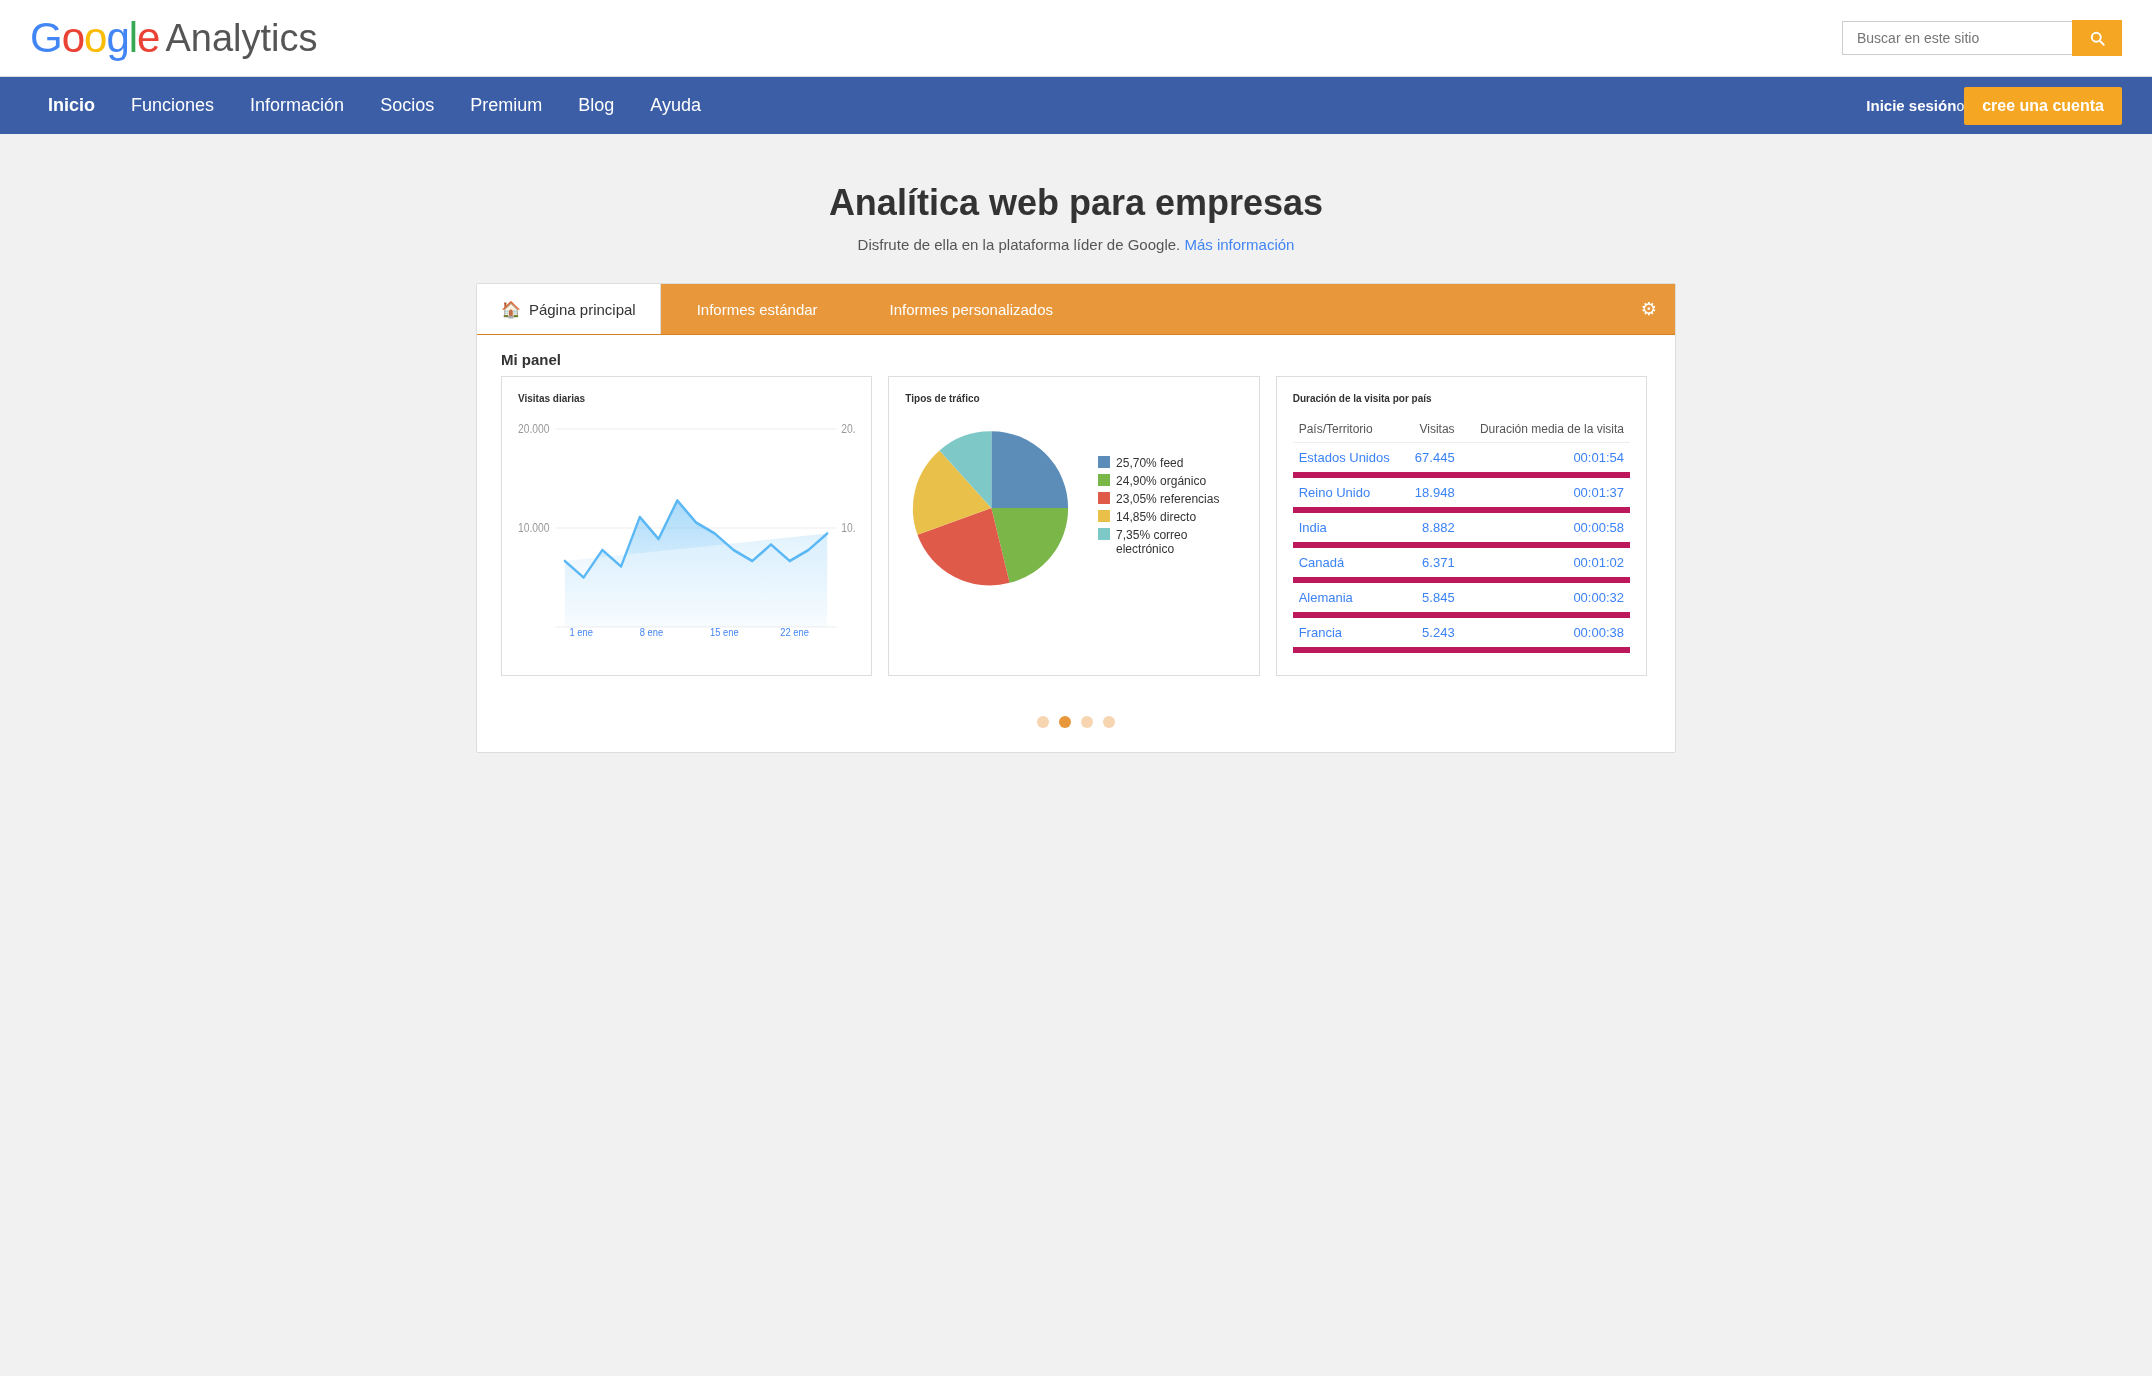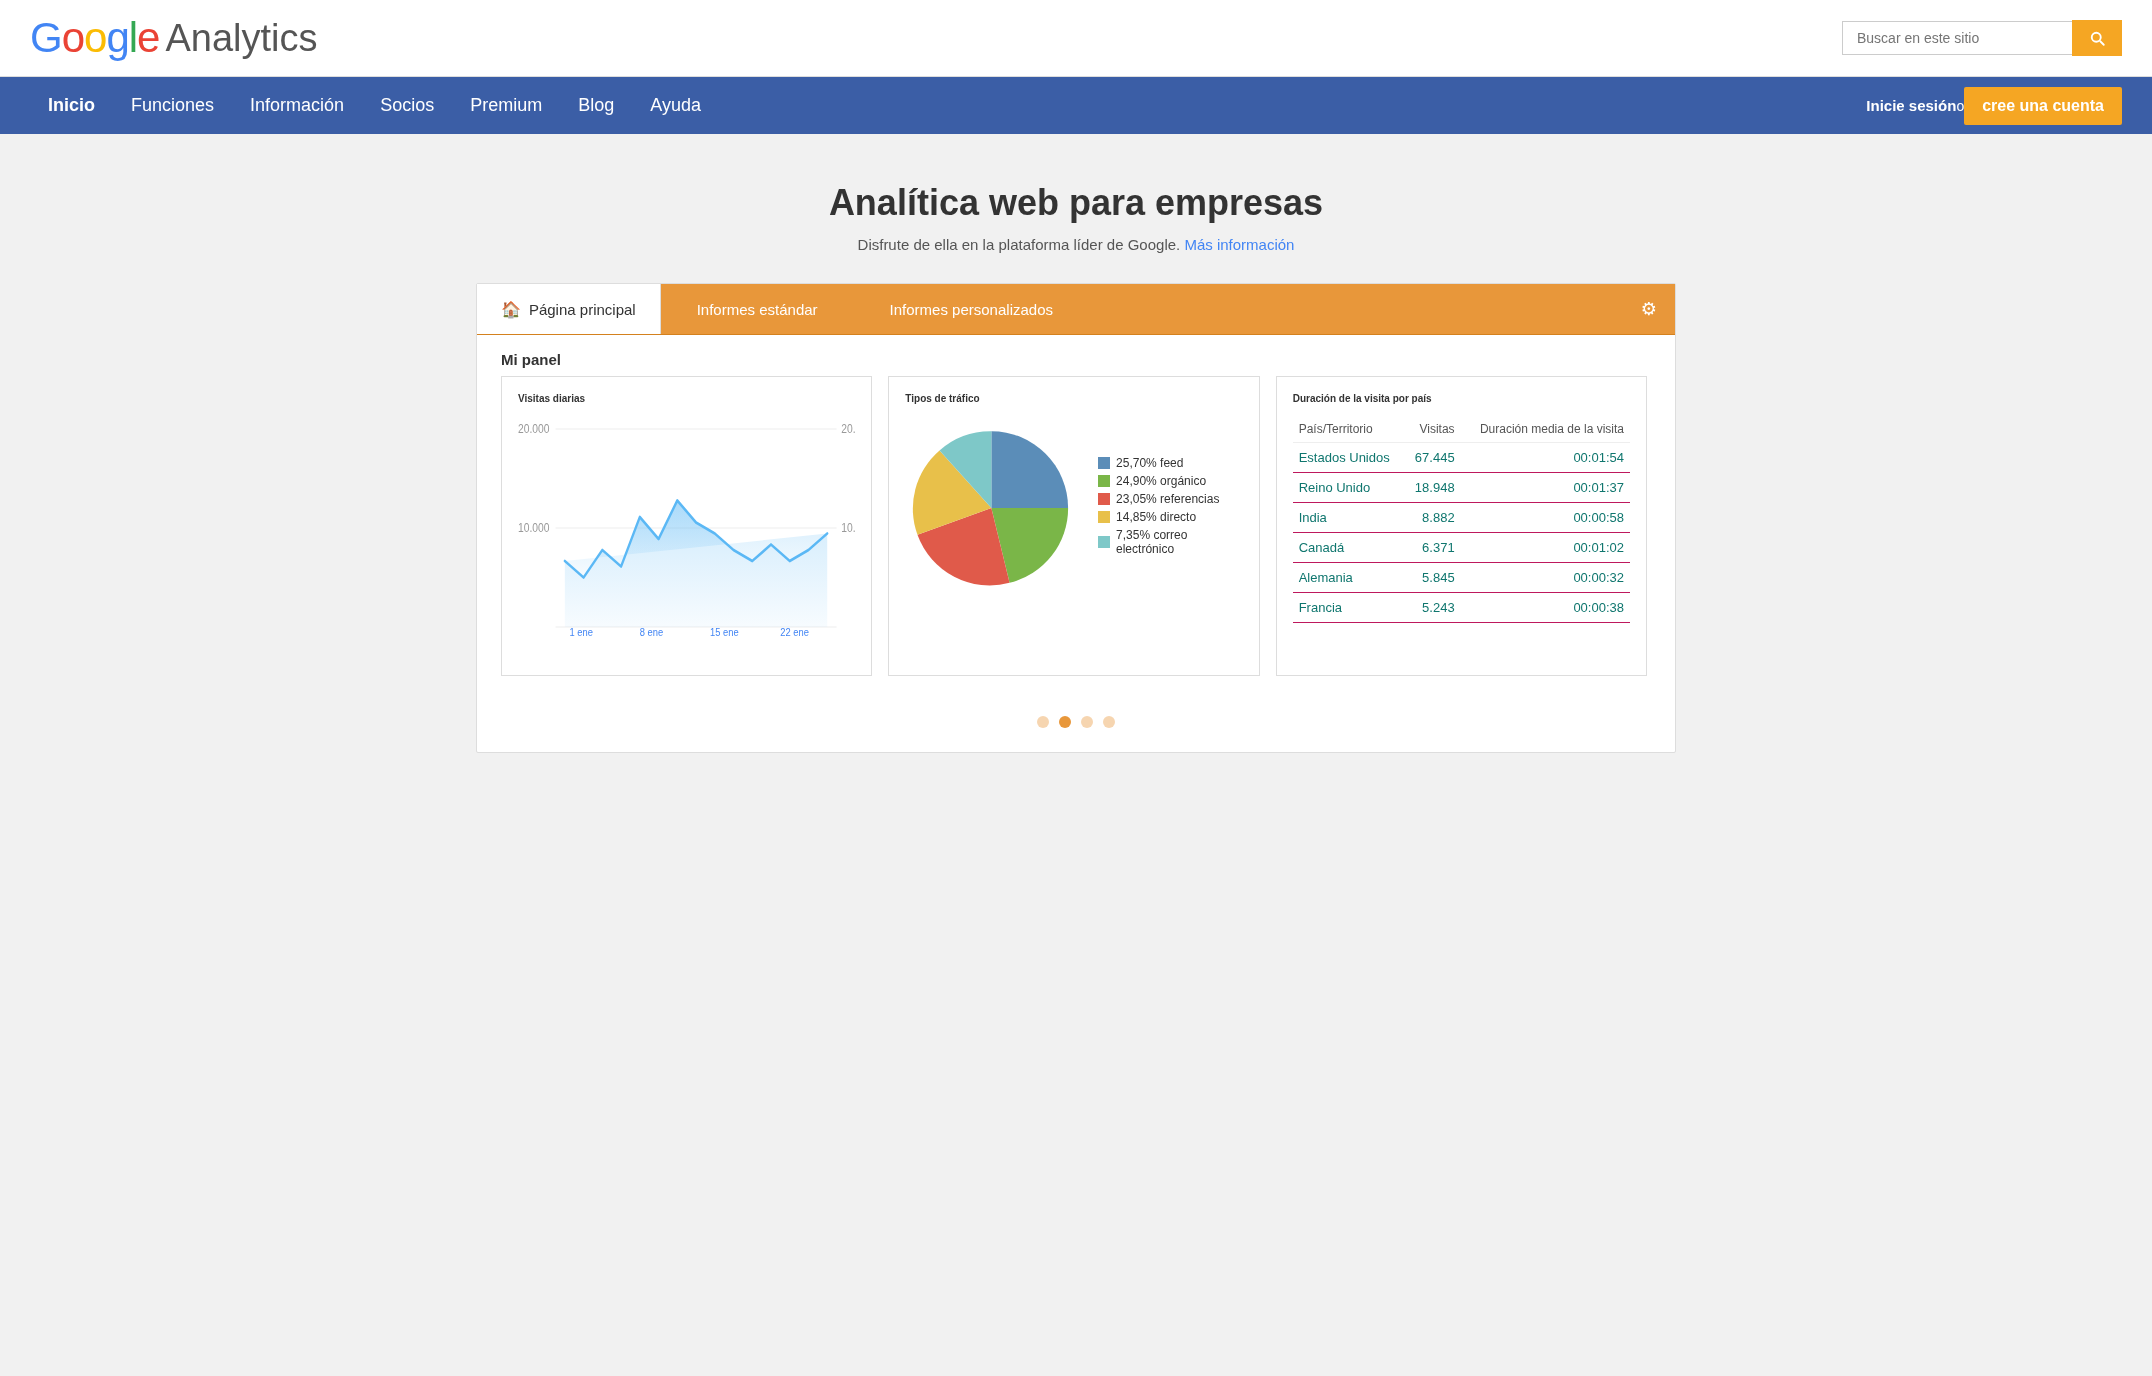--- a/index.html
+++ b/index.html
@@ -241,31 +241,31 @@
       font-weight: normal;
       text-align: right;
       padding: 4px 6px;
       border-bottom: 1px solid #eee;
       font-size: 12px;
       line-height: 1.3;
     }
     .table-card th:first-child { text-align: left; }
     .table-card td {
       padding: 7px 6px;
-      border-bottom: 1px solid #be185d;
-      color: #0f766e;
+      border-bottom: 6px solid #be185d;
+      color: #3b82f6;
       text-align: right;
     }
     .table-card td:first-child { text-align: left; }
 
     
     .legend { font-size: 12px; color: #333; }
     .legend-item {
       display: flex;
-      align-items: center;
+      align-items: flex-start;
       gap: 6px;
       margin-bottom: 4px;
     }
     .legend-dot {
       width: 12px;
       height: 12px;
       flex-shrink: 0;
     }
 
     

